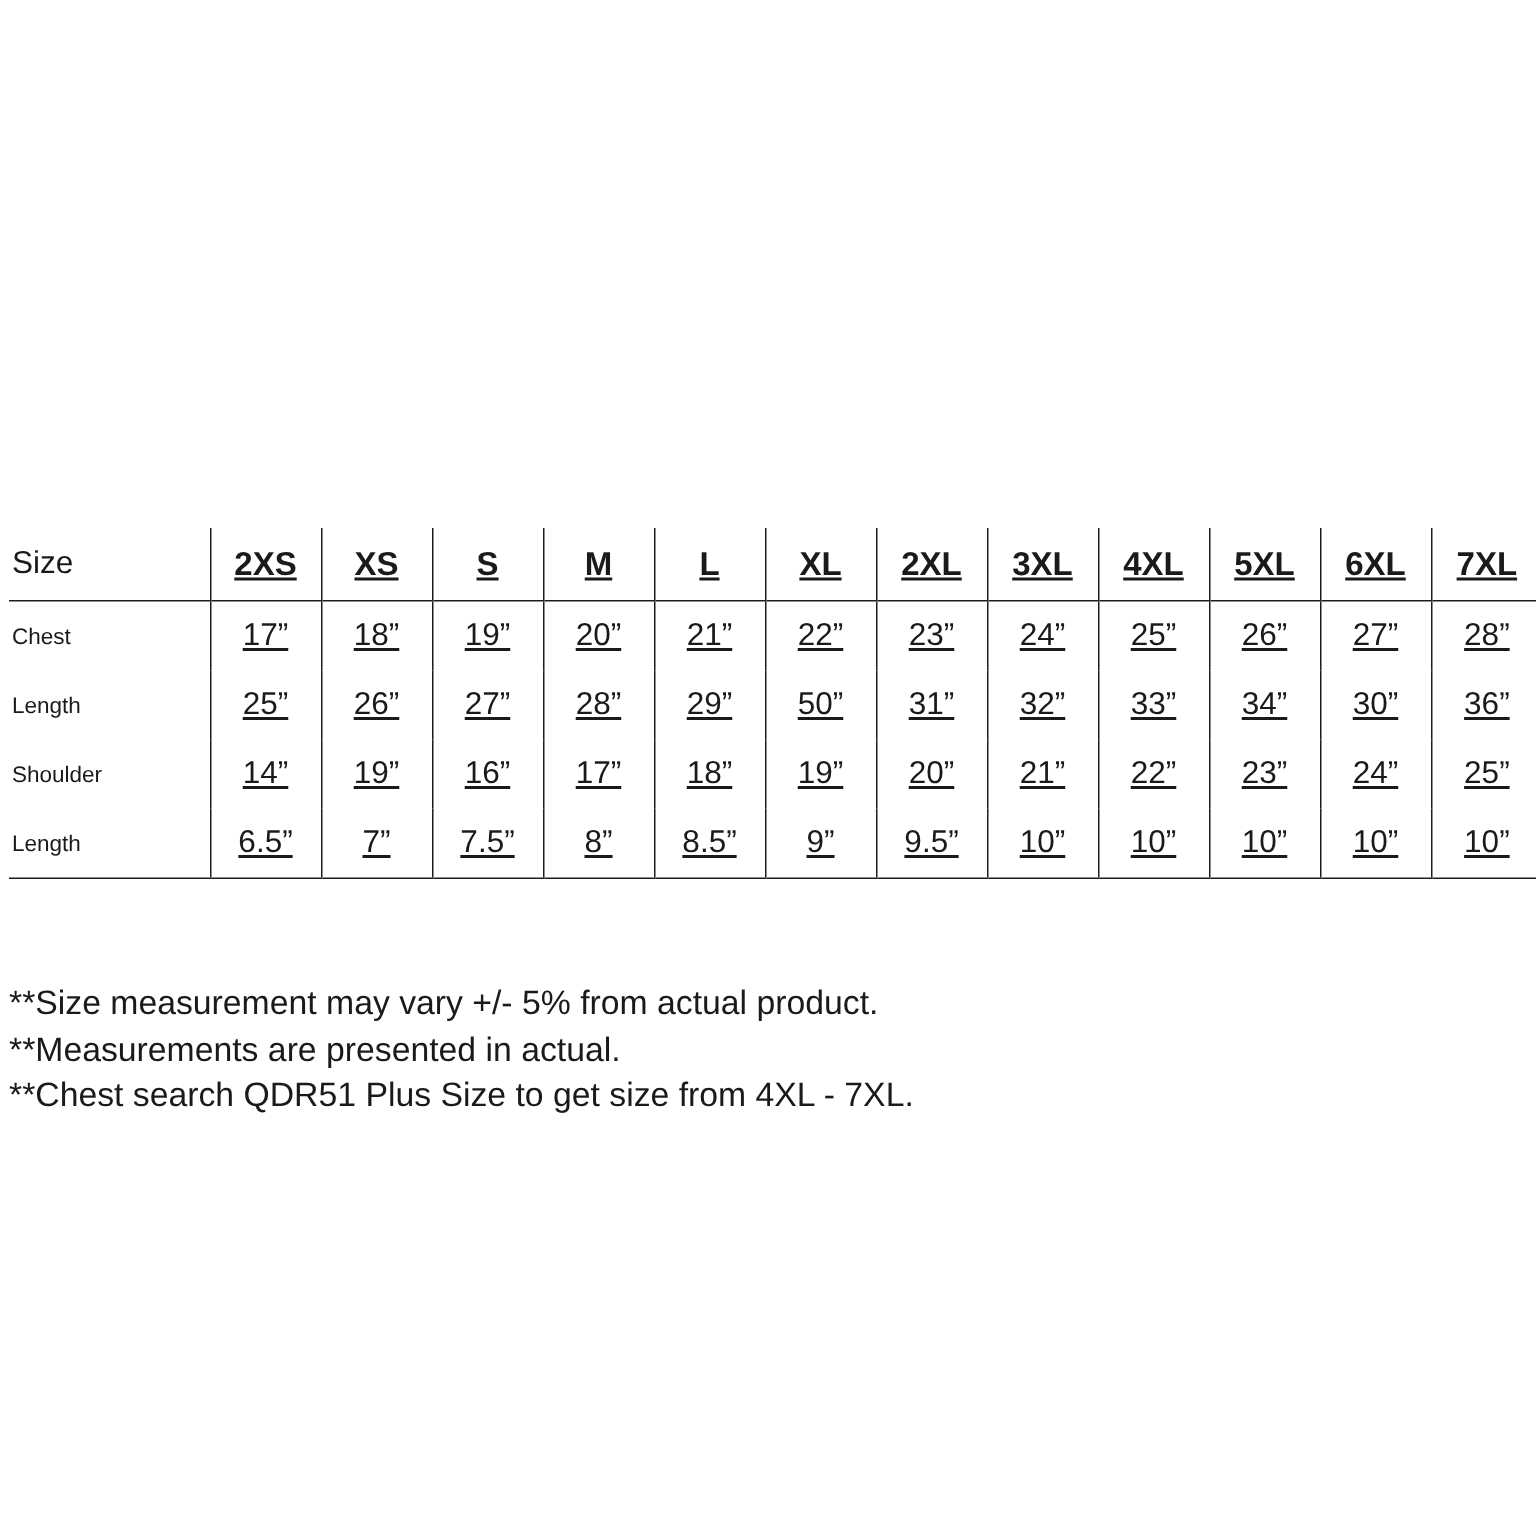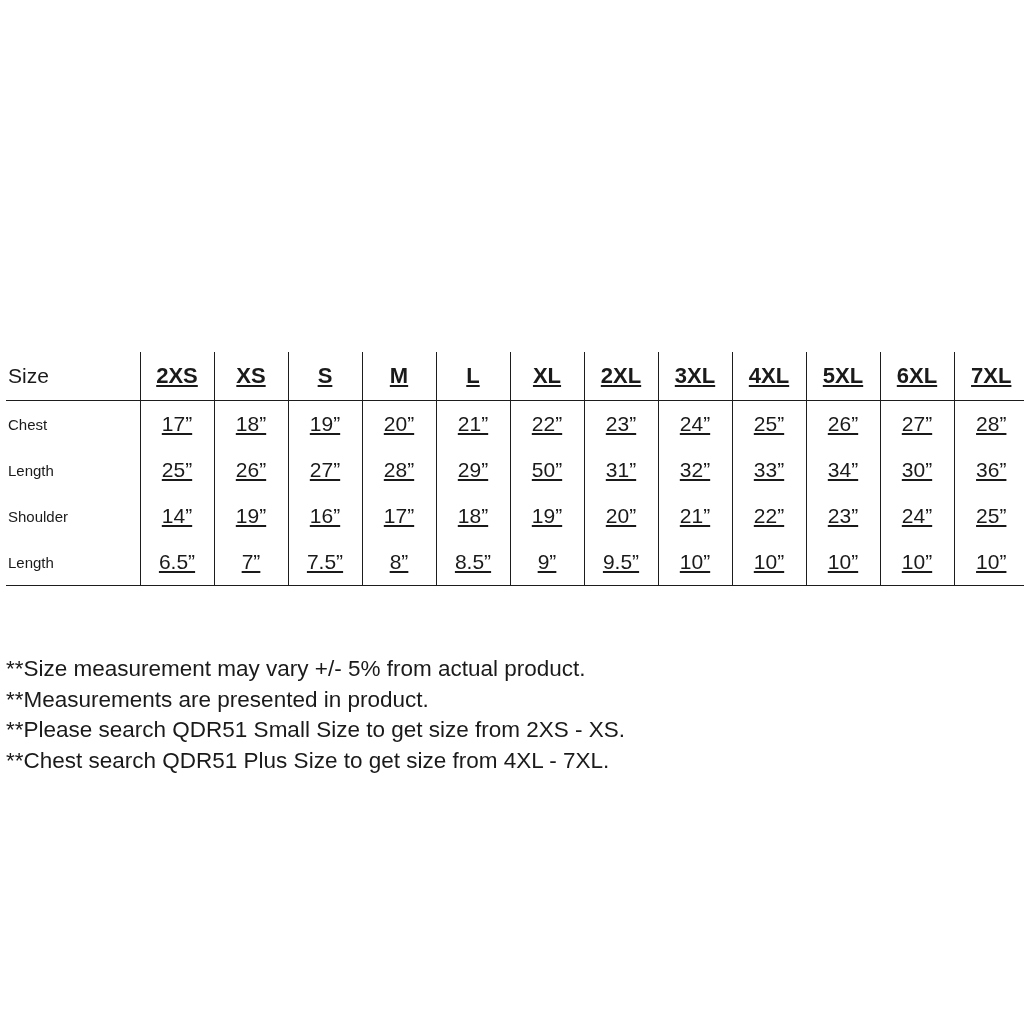--- a/index.html
+++ b/index.html
@@ -196,18 +196,17 @@
           <td class="sep">10”</td>
           <td class="sep">10”</td>
           <td class="sep">10”</td>
         </tr>
       </tbody>
     </table>
   </div>
 
   <div id="notes">
     <div class="note">**Size measurement may vary +/- 5% from actual product.</div>
-    <div class="note">**Measurements are presented in product.</div>
-    <div class="note">**Please search QDR51 Small Size to get size from 2XS - XS.</div>
+    <div class="note">**Measurements are presented in actual.</div>
     <div class="note">**Chest search QDR51 Plus Size to get size from 4XL - 7XL.</div>
   </div>
 
 </div>
 
 </body></html>

